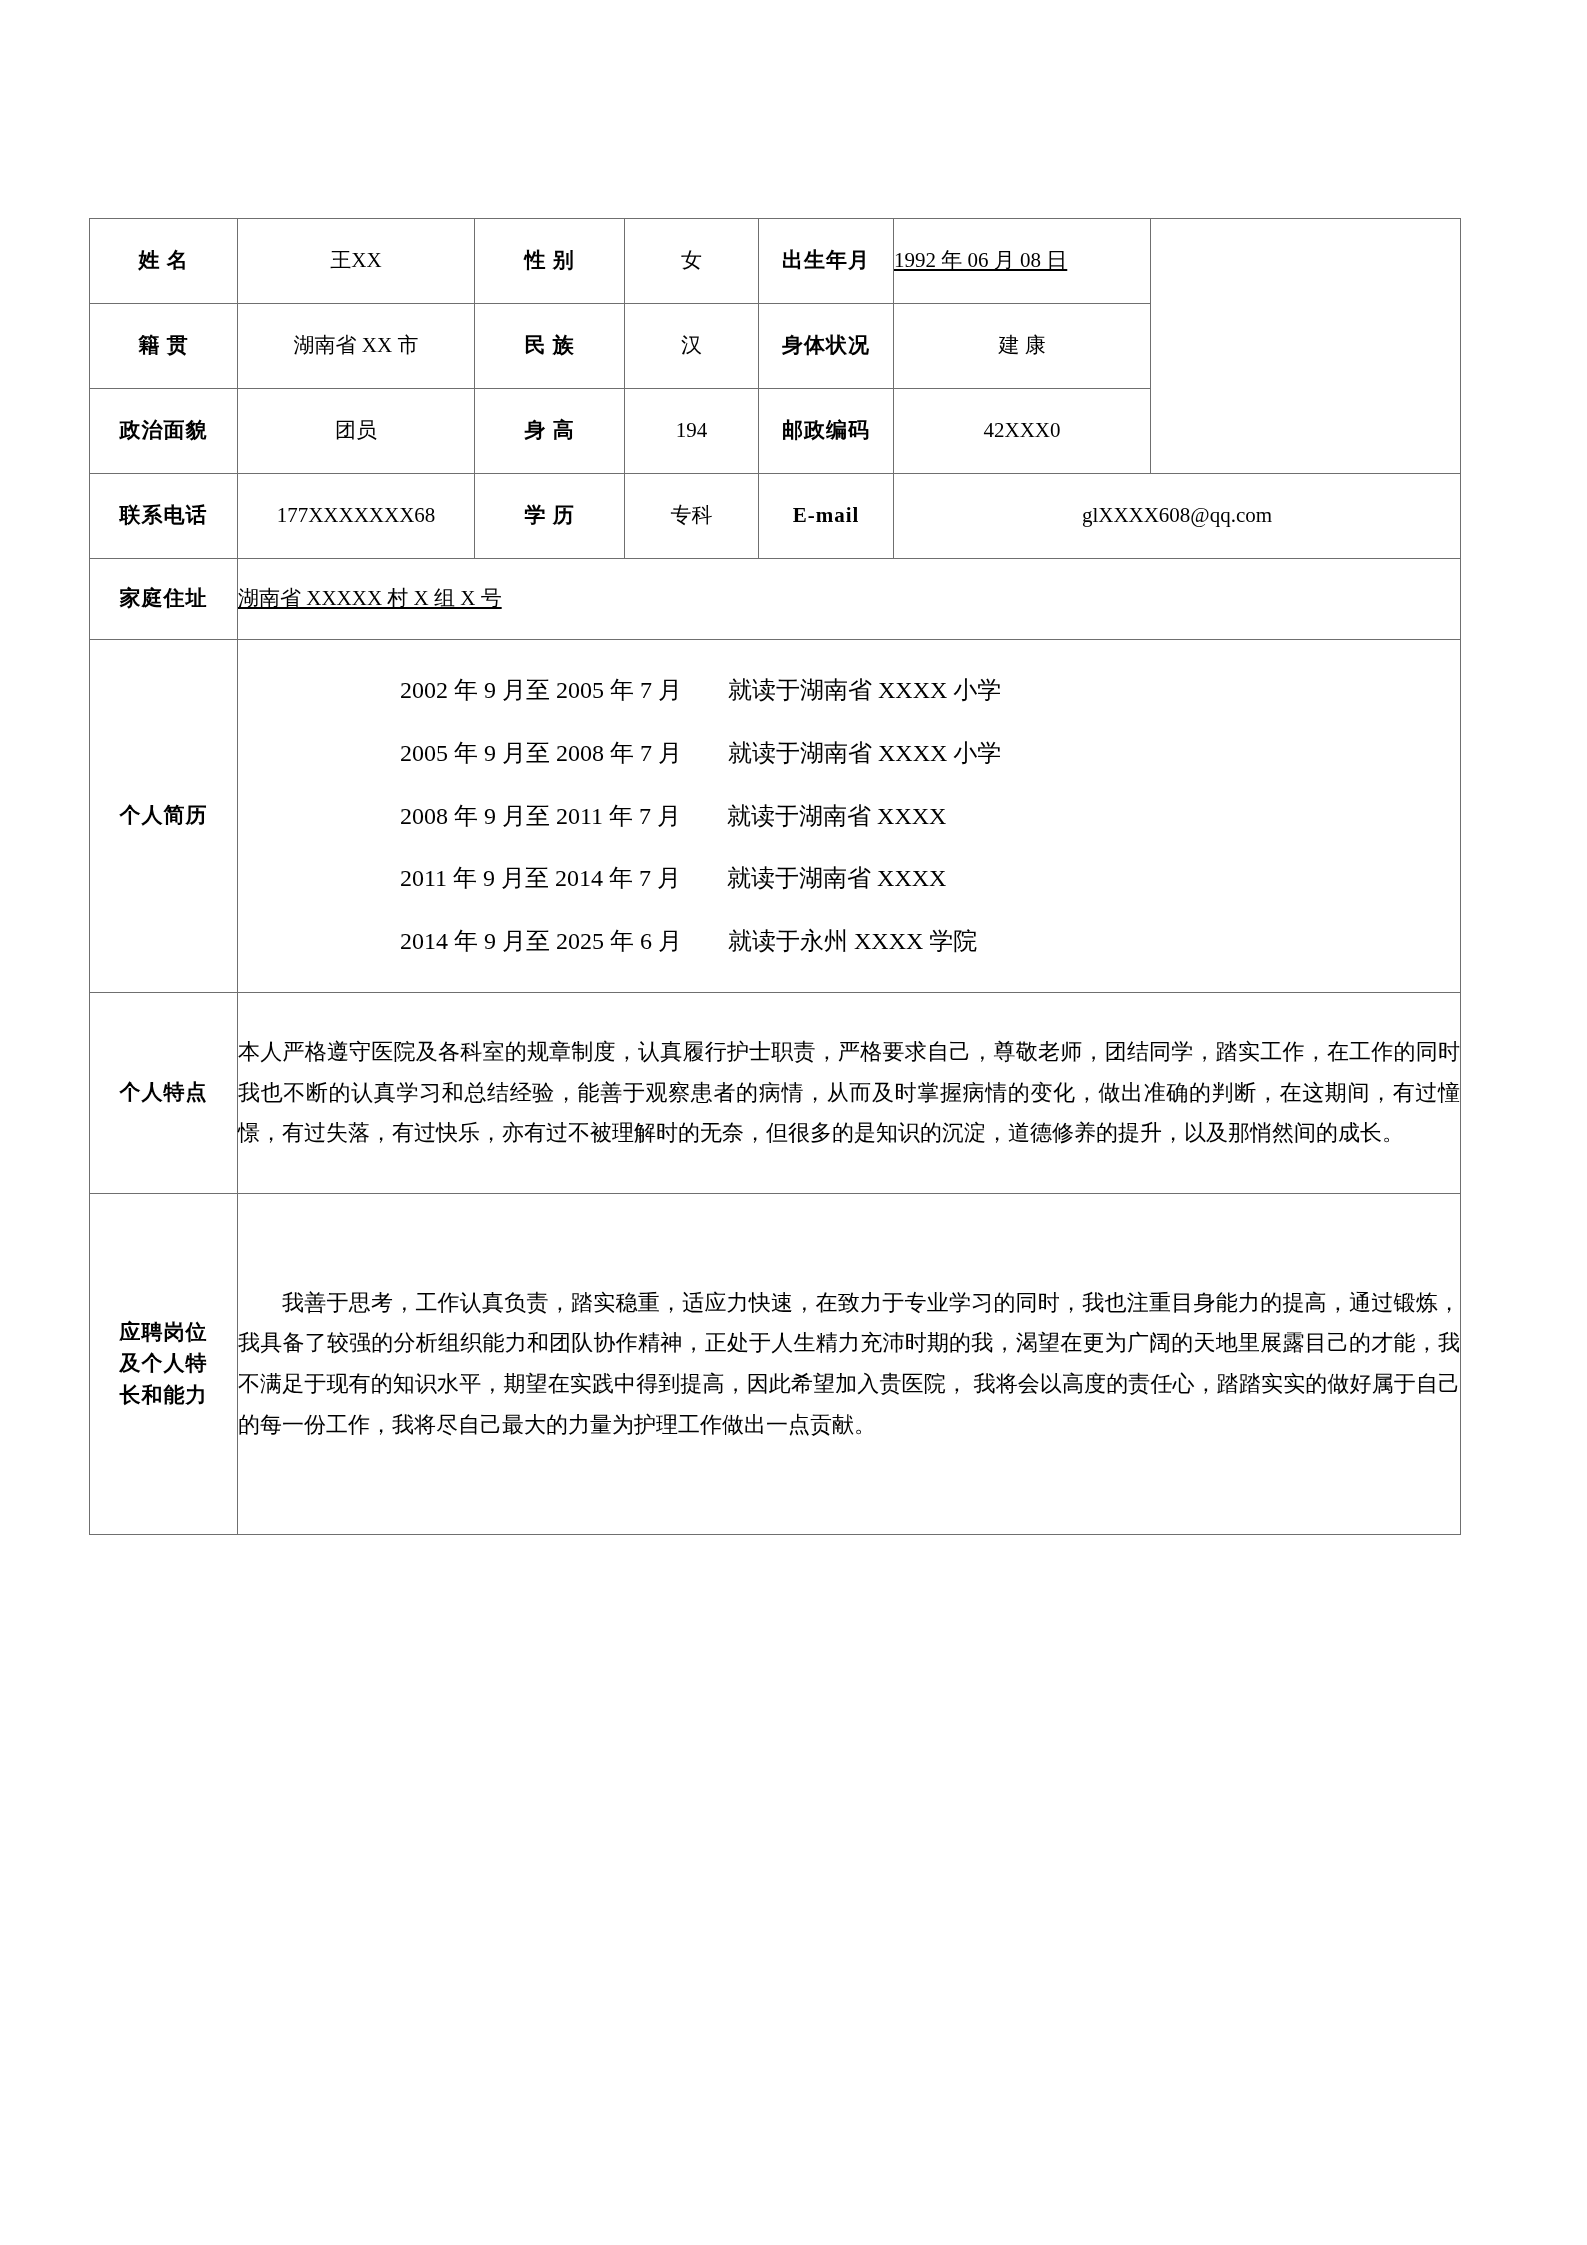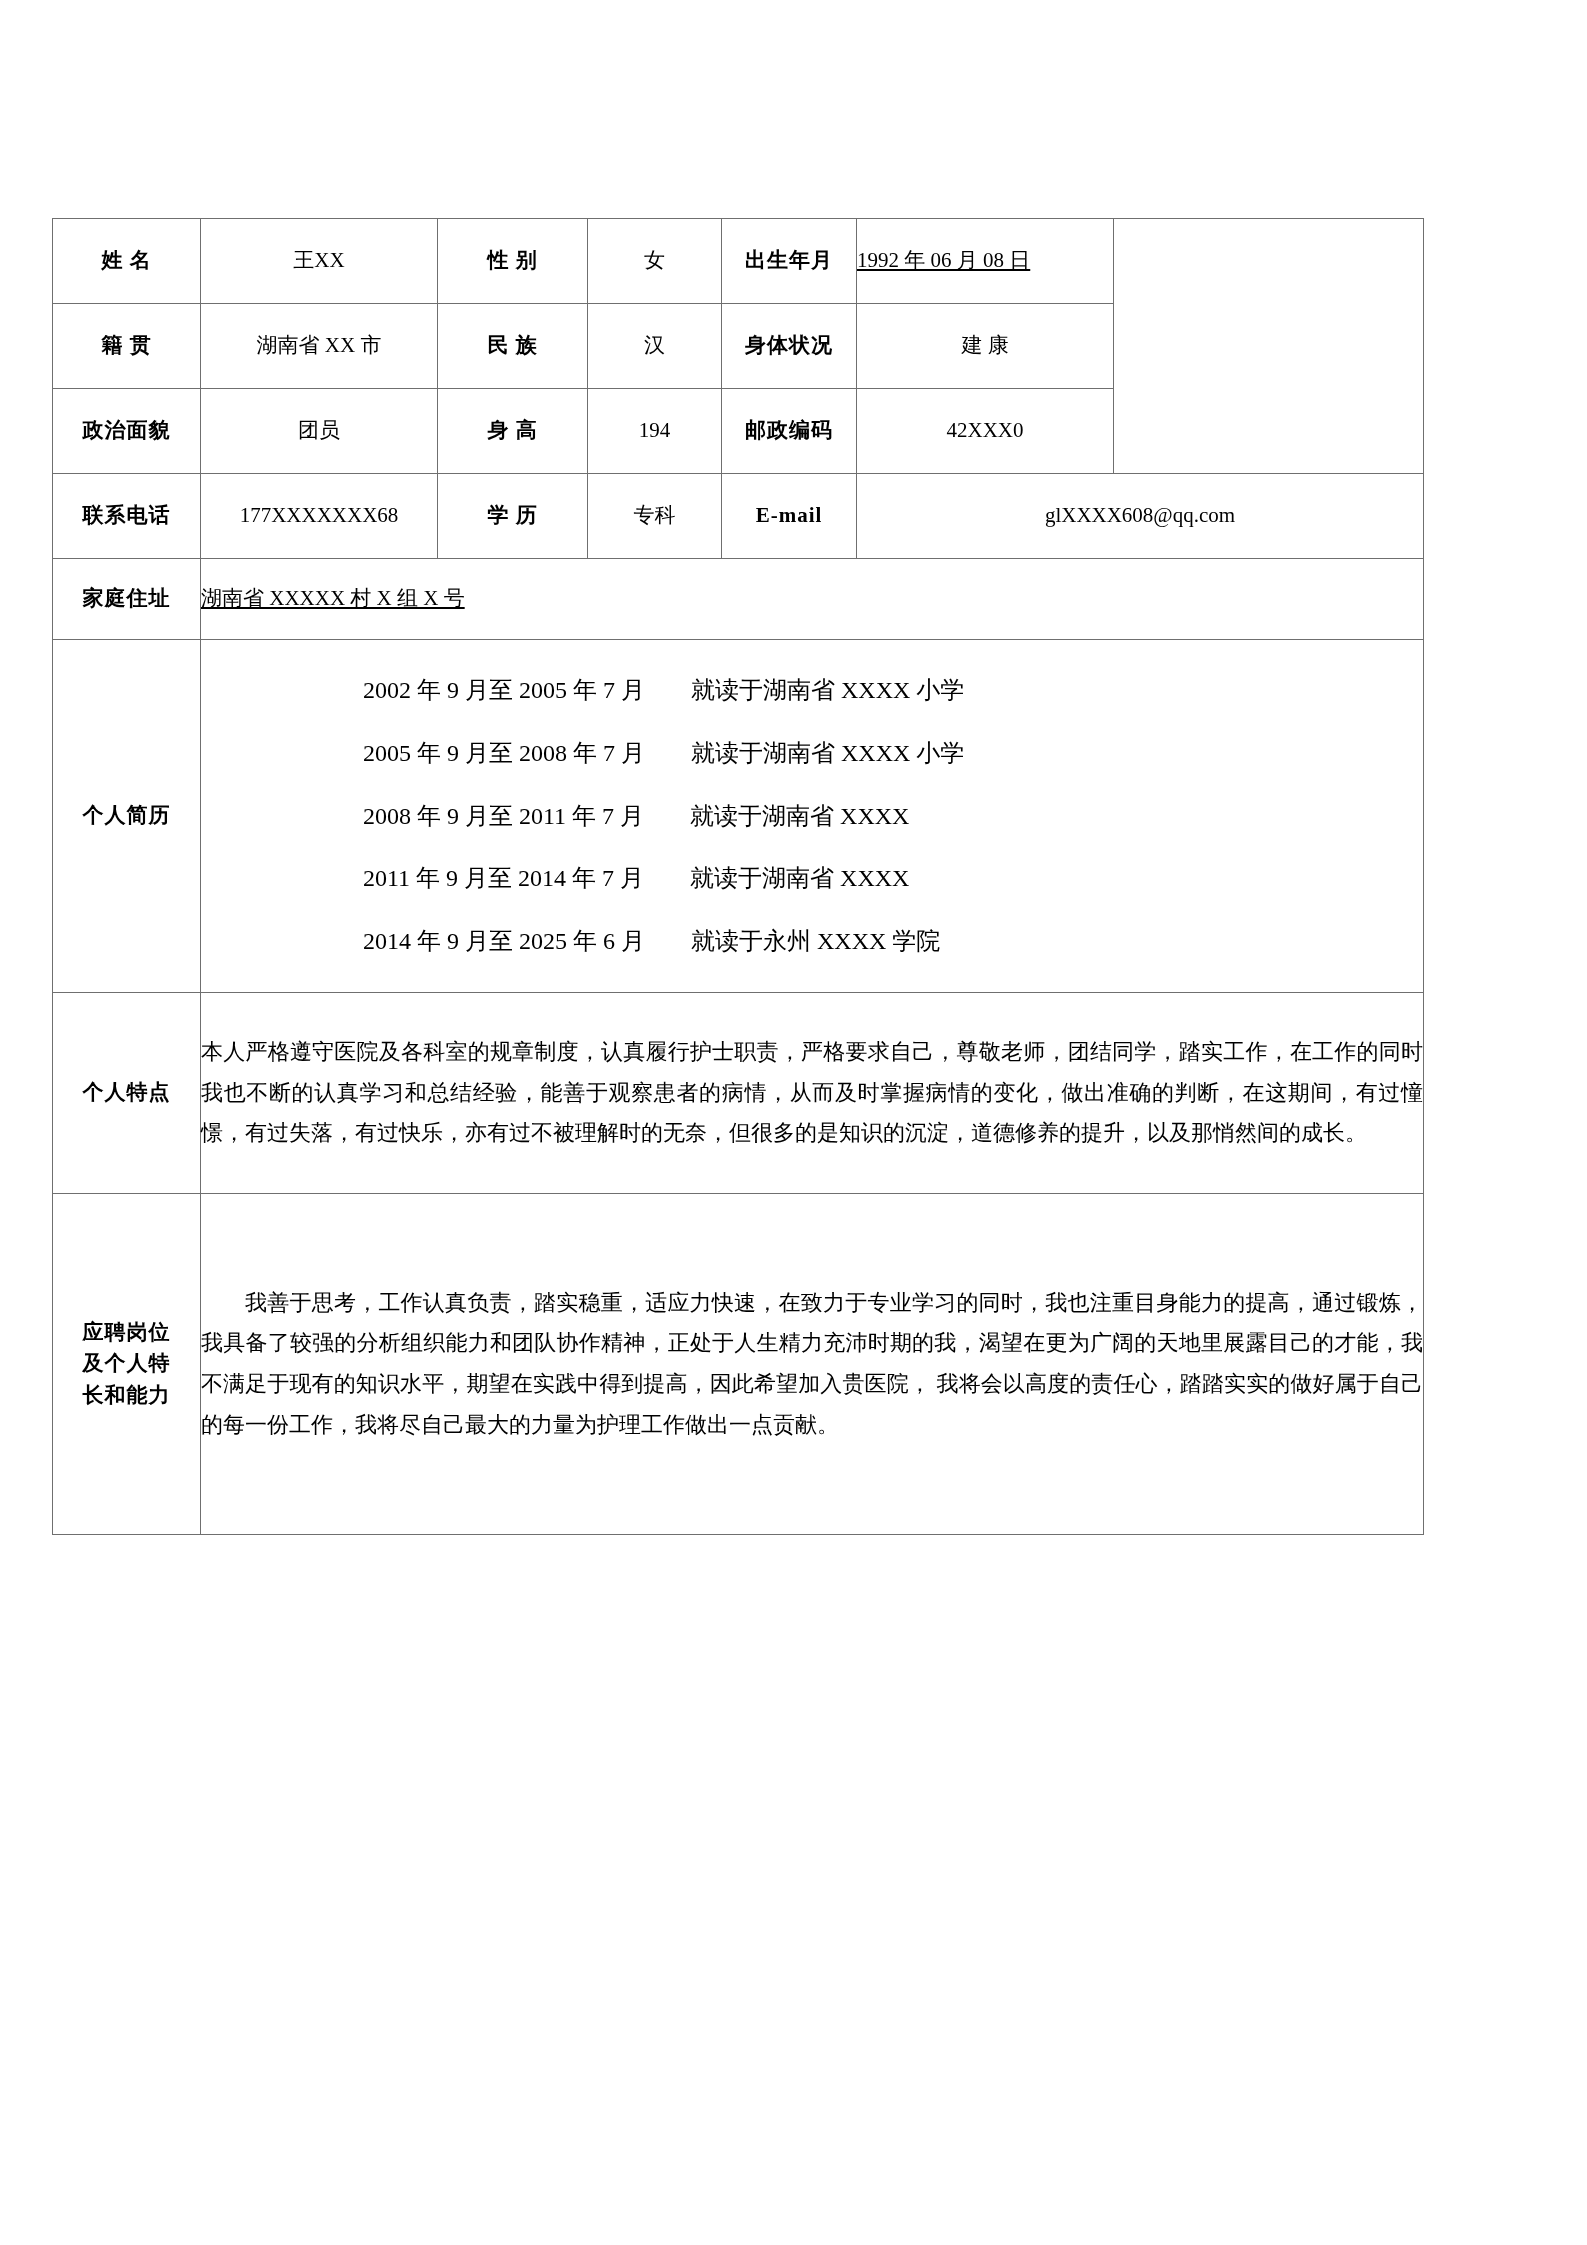--- a/index.html
+++ b/index.html
@@ -11,21 +11,21 @@
     width: 1587px;
     height: 2245px;
     font-family: "Liberation Serif", "DejaVu Serif", serif;
     color: #000000;
   }
   .page {
     position: relative;
     width: 1587px;
     height: 2245px;
     box-sizing: border-box;
-    padding: 218px 108px 0 52px;
+    padding: 218px 108px 0 89px;
   }
   table.resume {
     width: 1371px;
     border-collapse: collapse;
     table-layout: fixed;
   }
   table.resume td {
     border: 1px solid #6f6f6f;
     padding: 0;
     vertical-align: middle;

